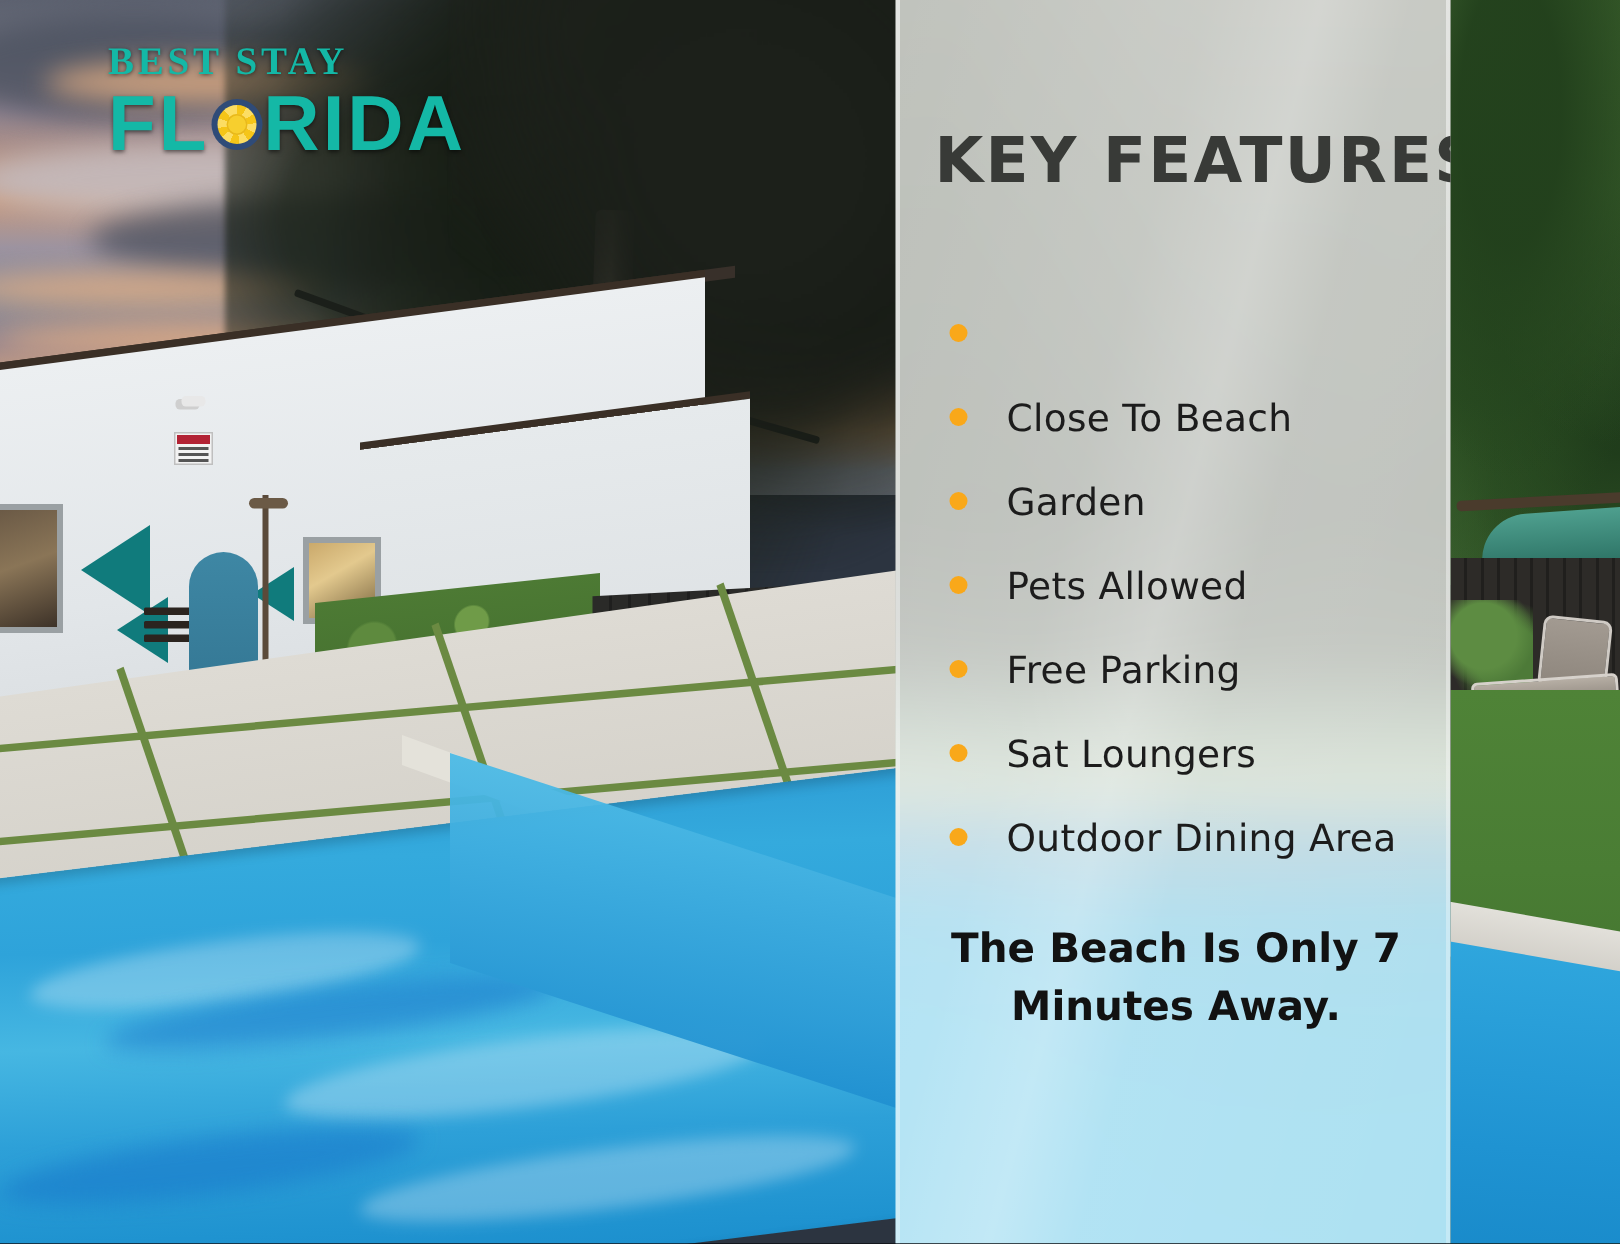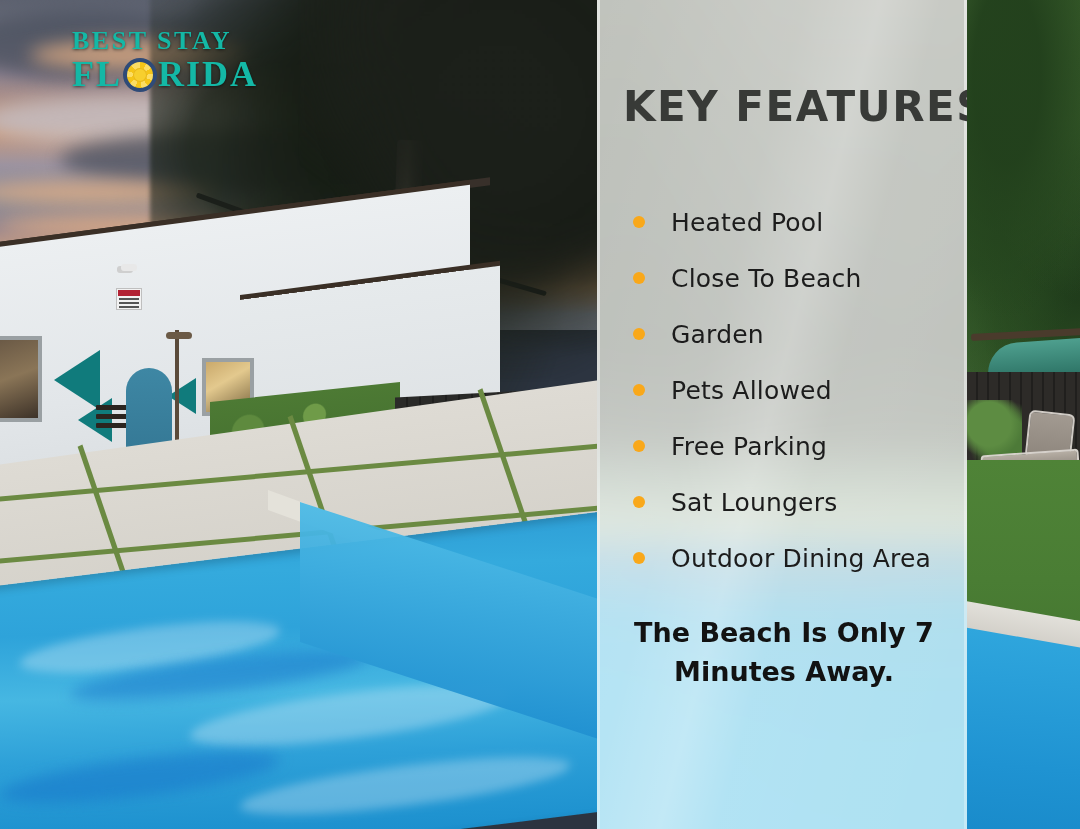--- a/index.html
+++ b/index.html
@@ -266,23 +266,23 @@
     z-index: 40;
     color: #14b8a6;
     text-shadow: 0 1px 3px rgba(0,0,0,.55);
   }
   .logo-l1 {
     font-size: 26px; font-weight: bold; letter-spacing: 2.5px;
     line-height: 1;
     font-family: "Liberation Serif", serif;
   }
   .logo-l2 {
-    font-size: 36px; font-weight: bold; letter-spacing: 2px;
+    font-size: 52px; font-weight: bold; letter-spacing: 2px;
     line-height: 1.05; margin-top: 2px;
-    font-family: Liberation Serif, serif;
+    font-family: Liberation Sans, sans-serif;
     display: flex; align-items: center;
   }
   .sun-o {
     display: inline-block;
     width: 34px; height: 34px;
     position: relative;
     margin: 0 1px;
     vertical-align: middle;
   }
   .sun-o .disc {
@@ -603,21 +603,20 @@
     <div class="panel-sheen"></div>
     <div class="panel-edge-l"></div>
     <div class="panel-edge-r"></div>
 
     <div class="panel-inner">
       <h1 class="kf-title">KEY FEATURES</h1>
 
       <ul class="feature-list">
         <li>
           <span class="bullet"></span>
-          <span class="feature-text">Heated Pool</span>
         </li>
         <li>
           <span class="bullet"></span>
           <span class="feature-text">Close To Beach</span>
         </li>
         <li>
           <span class="bullet"></span>
           <span class="feature-text">Garden</span>
         </li>
         <li>

